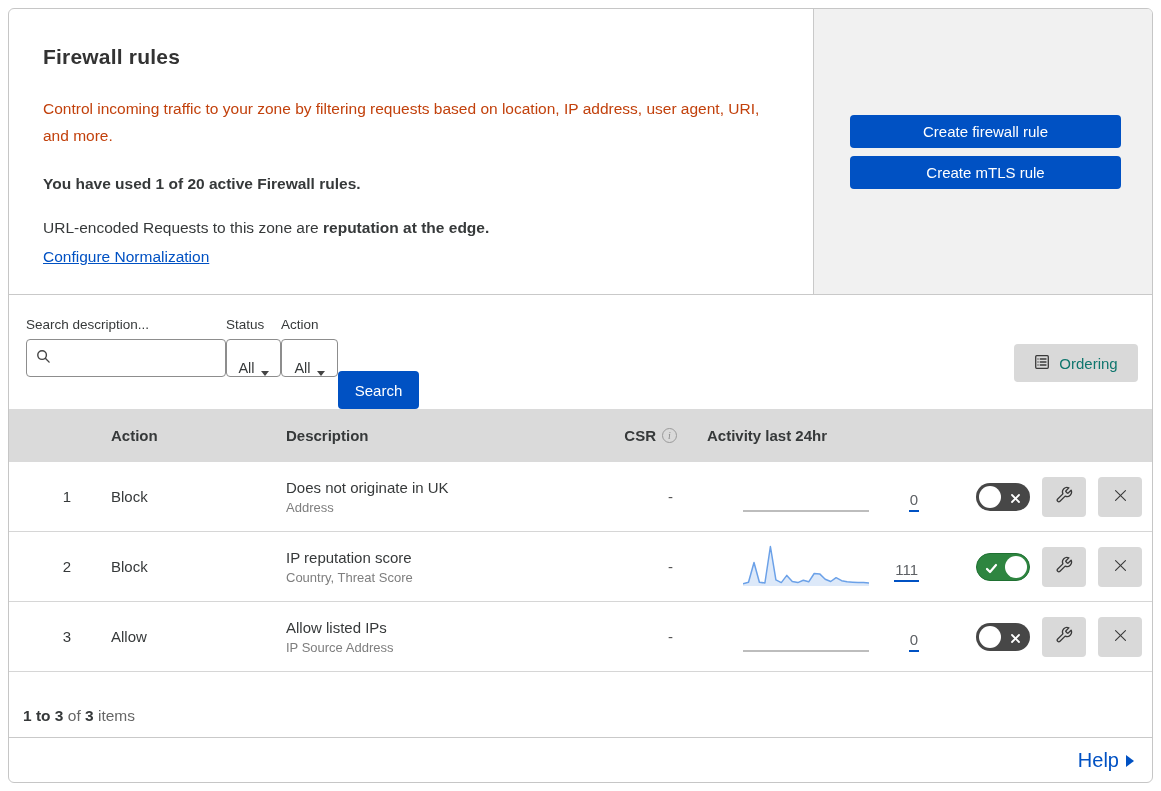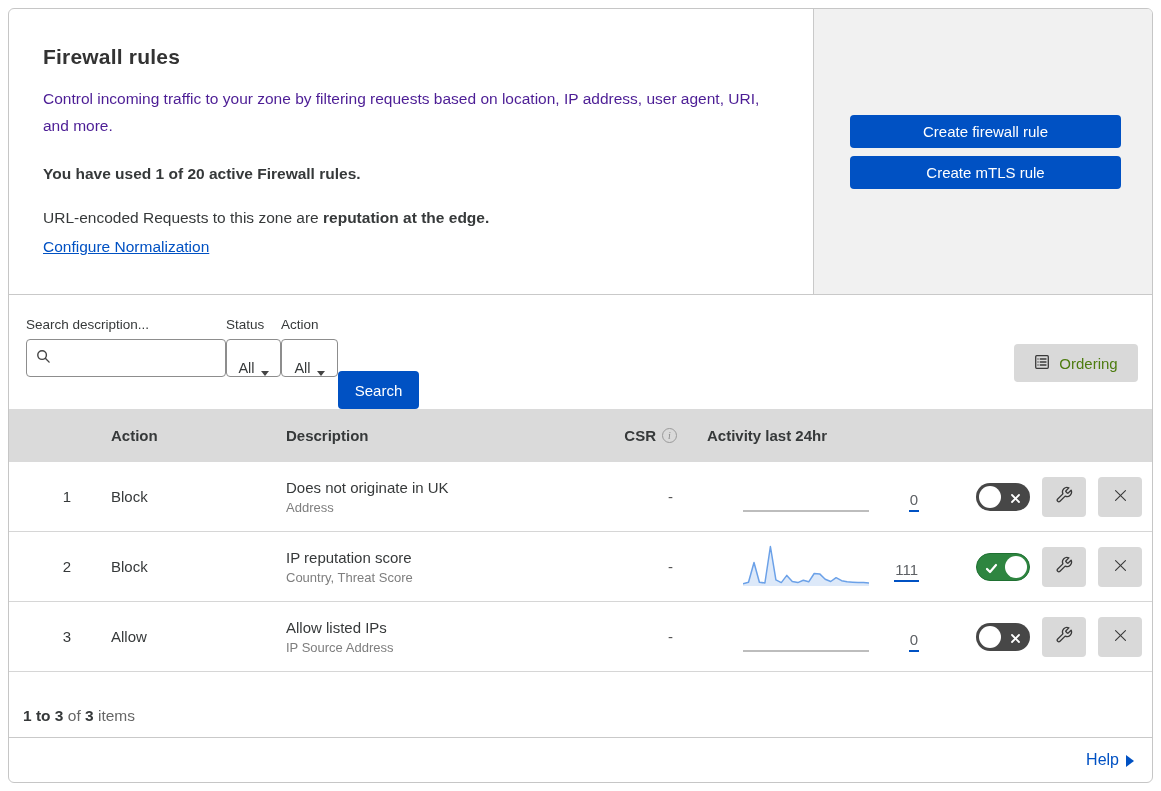--- a/index.html
+++ b/index.html
@@ -5,21 +5,21 @@
   * { margin:0; padding:0; box-sizing:border-box; }
   html,body { width:1161px; height:791px; background:#fff; overflow:hidden;
               font-family:"Liberation Sans", sans-serif; color:#36393a; }
   .card { position:absolute; left:8px; top:8px; width:1145px; height:775px;
           border:1px solid #c6c6c6; border-radius:6px; background:#fff; overflow:hidden; }
 
   
   .top { display:flex; height:286px; border-bottom:1px solid #c9c9c9; }
   .top-left { width:804px; padding:36px 40px 0 34px; }
   .top-left h1 { font-size:21px; font-weight:600; color:#333; letter-spacing:.2px; }
-  .desc { margin-top:16px; font-size:15.5px; line-height:27px; max-width:745px; color:#4c1d95; }
+  .desc { margin-top:26px; font-size:15.5px; line-height:27px; max-width:745px; color:#c2410c; }
   .usage { margin-top:26px; font-size:15.5px; font-weight:700; }
   .norm { margin-top:26px; font-size:15.5px; }
   .norm b { font-weight:700; }
   .cfg-link { display:inline-block; margin-top:11px; font-size:15.5px; color:#0051c3;
               text-decoration:underline; cursor:pointer; }
   .top-right { flex:1; background:#f1f1f1; border-left:1px solid #c9c9c9;
                display:flex; flex-direction:column; justify-content:center; gap:8px; padding:0 31px 0 36px; }
   .btn-primary { background:#0051c3; color:#fff; border:none; border-radius:4px;
                  font-family:inherit; font-size:15px; cursor:pointer; }
   .create-btn { height:33px; width:100%; }
@@ -33,21 +33,21 @@
   .search-box input { border:none; outline:none; flex:1; width:100%; font-size:14px; font-family:inherit; }
   .select { height:38px; border:1px solid #8d8d8d; border-radius:4px; background:#fff;
             display:flex; align-items:flex-end; justify-content:center; gap:6px;
             font-size:14.5px; cursor:pointer; }
   .select.status { width:55px; }
   .select.action { width:57px; }
   .caret { width:0; height:0; border-left:4.5px solid transparent; border-right:4.5px solid transparent;
            border-top:5.5px solid #444; margin-top:2px; }
   .search-btn { width:81px; height:38px; align-self:flex-end; margin-bottom:0; }
   .filters .btn-col { display:flex; flex-direction:column; justify-content:flex-end; }
-  .btn-gray { background:#d9d9d9; color:#4d7c0f; border:none; border-radius:4px;
+  .btn-gray { background:#d9d9d9; color:#0f766e; border:none; border-radius:4px;
               font-family:inherit; font-size:15px; cursor:pointer; }
   .ordering-btn { position:absolute; right:14px; top:49px; width:124px; height:38px;
                   display:flex; align-items:center; justify-content:center; gap:9px; }
 
   
   .thead { height:53px; background:#dadada; display:flex; align-items:center;
            font-size:15px; font-weight:600; color:#36393a; }
   .t-row { height:70px; border-bottom:1px solid #d6d6d6; display:flex; align-items:center;
            font-size:15px; background:#fff; }
   .col-num { width:102px; text-align:center; padding-left:14px; }
@@ -87,21 +87,21 @@
   .icon-btn { width:44px; height:40px; background:#d9d9d9; border:none; border-radius:4px;
               display:flex; align-items:center; justify-content:center; cursor:pointer; }
 
   
   .tfooter { height:65px; display:flex; align-items:flex-end; padding:0 0 12px 14px;
              font-size:15.5px; color:#666; }
   .tfooter b { color:#36393a; font-weight:700; }
   .tfooter span, .tfooter b { white-space:pre; }
   .help-bar { height:45px; border-top:1px solid #c9c9c9; display:flex; align-items:center;
               justify-content:flex-end; padding-right:18px; }
-  .help-link { display:flex; align-items:center; gap:7px; color:#0051c3; font-size:16px;
+  .help-link { display:flex; align-items:center; gap:7px; color:#0051c3; font-size:20px;
                text-decoration:none; cursor:pointer; }
   .help-arrow { width:0; height:0; border-top:6px solid transparent; border-bottom:6px solid transparent;
                 border-left:8px solid #0051c3; margin-top:1px; }
 </style>
 </head>
 <body>
 
 <div class="card">
 
   <div class="top">

